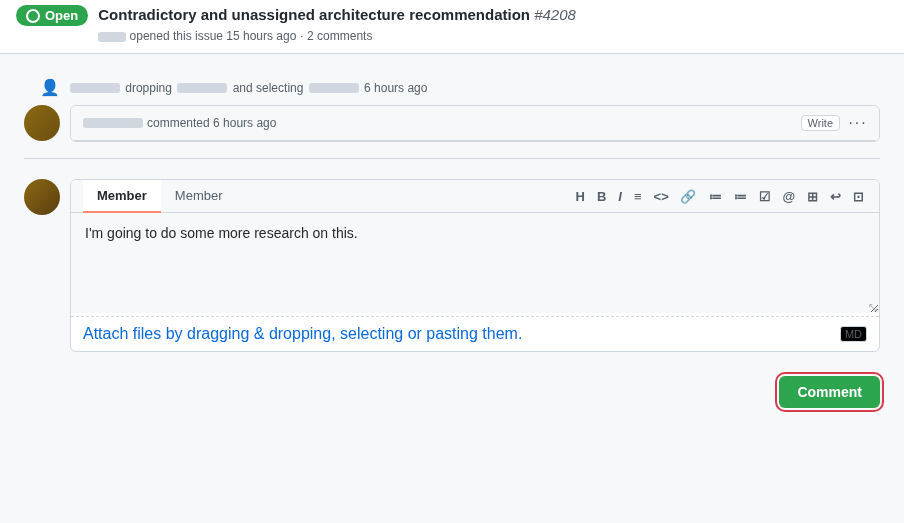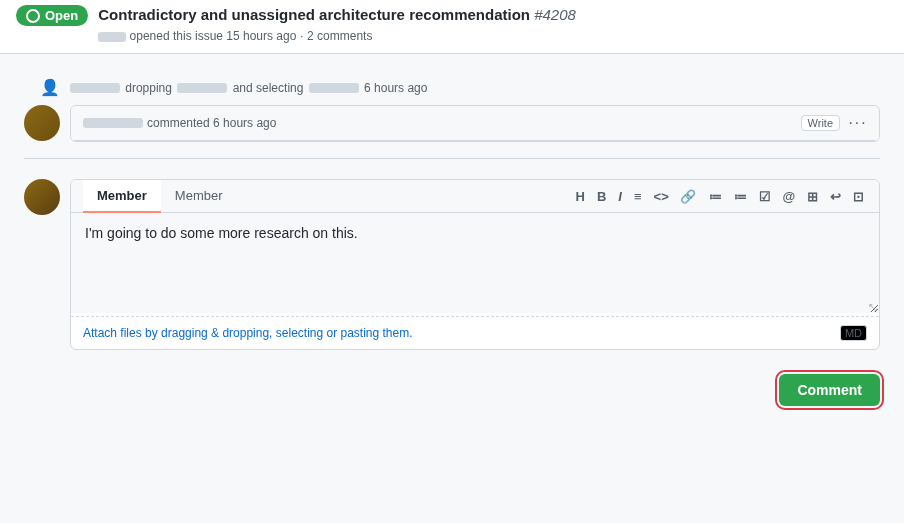--- a/index.html
+++ b/index.html
@@ -288,21 +288,21 @@
 
     .compose-footer {
       border-top: 1px dashed #d0d7de;
       padding: 8px 12px;
       display: flex;
       justify-content: space-between;
       align-items: center;
     }
 
     .attach-text {
-      font-size: 12px;
+      font-size: 16px;
       color: #0969da;
     }
 
     .md-badge {
       font-size: 11px;
       color: #57606a;
       border: 1px solid #d0d7de;
       border-radius: 3px;
       padding: 1px 4px;
       background: #000000;

